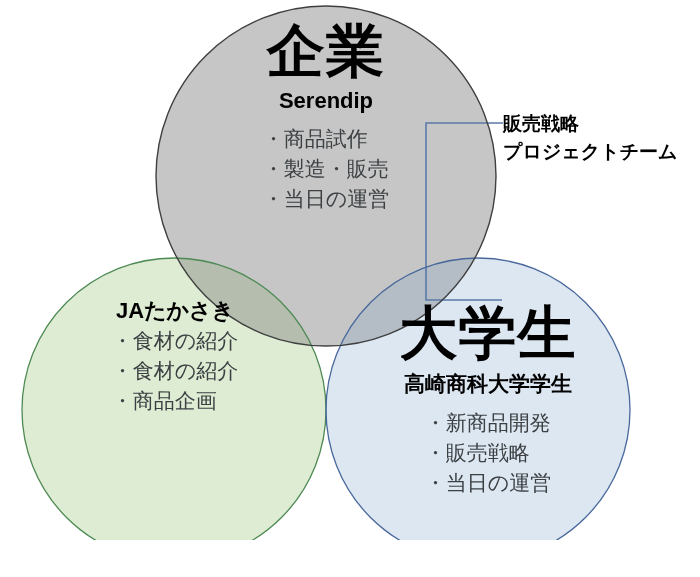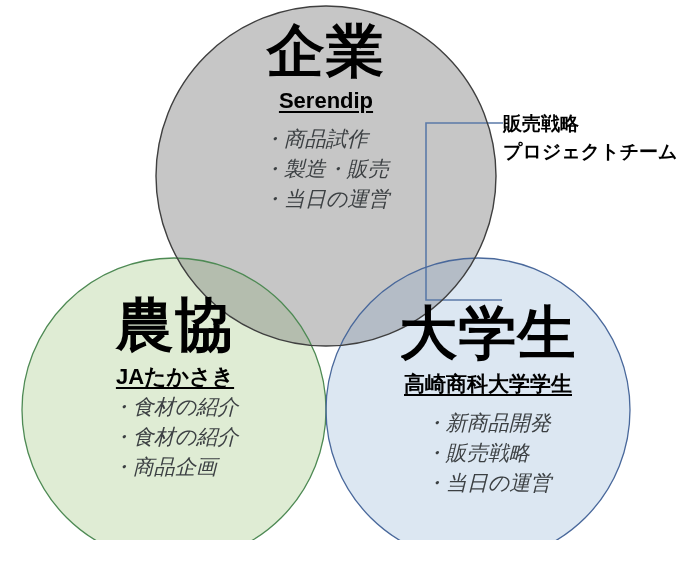--- a/index.html
+++ b/index.html
@@ -34,35 +34,33 @@
   .lobe-title {
     font-weight: bold;
     color: #000000;
     line-height: 1.0;
     letter-spacing: 0.02em;
     white-space: nowrap;
   }
   .lobe-sub {
     font-weight: bold;
     color: #000000;
-    text-decoration: underline;
     text-underline-offset: 3px;
     white-space: nowrap;
   }
   .lobe-list {
     list-style: none;
     margin: 0;
     padding: 0;
     color: #3c4043;
     text-align: left;
     display: inline-block;
   }
   .lobe-list li {
     white-space: nowrap;
-    font-style: italic;
   }
 
   
   #block-corporate {
     left: 176px;
     top: 22px;
     width: 300px;
   }
   #block-corporate .lobe-title {
     font-size: 58px;
@@ -179,21 +177,20 @@
     <div class="lobe-title">企業</div>
     <div class="lobe-sub">Serendip</div>
     <ul class="lobe-list">
       <li>・商品試作</li>
       <li>・製造・販売</li>
       <li>・当日の運営</li>
     </ul>
   </div>
 
   <div class="lobe-text" id="block-coop">
-    <div class="lobe-title">農協</div>
     <div class="lobe-sub">JAたかさき</div>
     <ul class="lobe-list">
       <li>・食材の紹介</li>
       <li>・食材の紹介</li>
       <li>・商品企画</li>
     </ul>
   </div>
 
   <div class="lobe-text" id="block-students">
     <div class="lobe-title">大学生</div>

